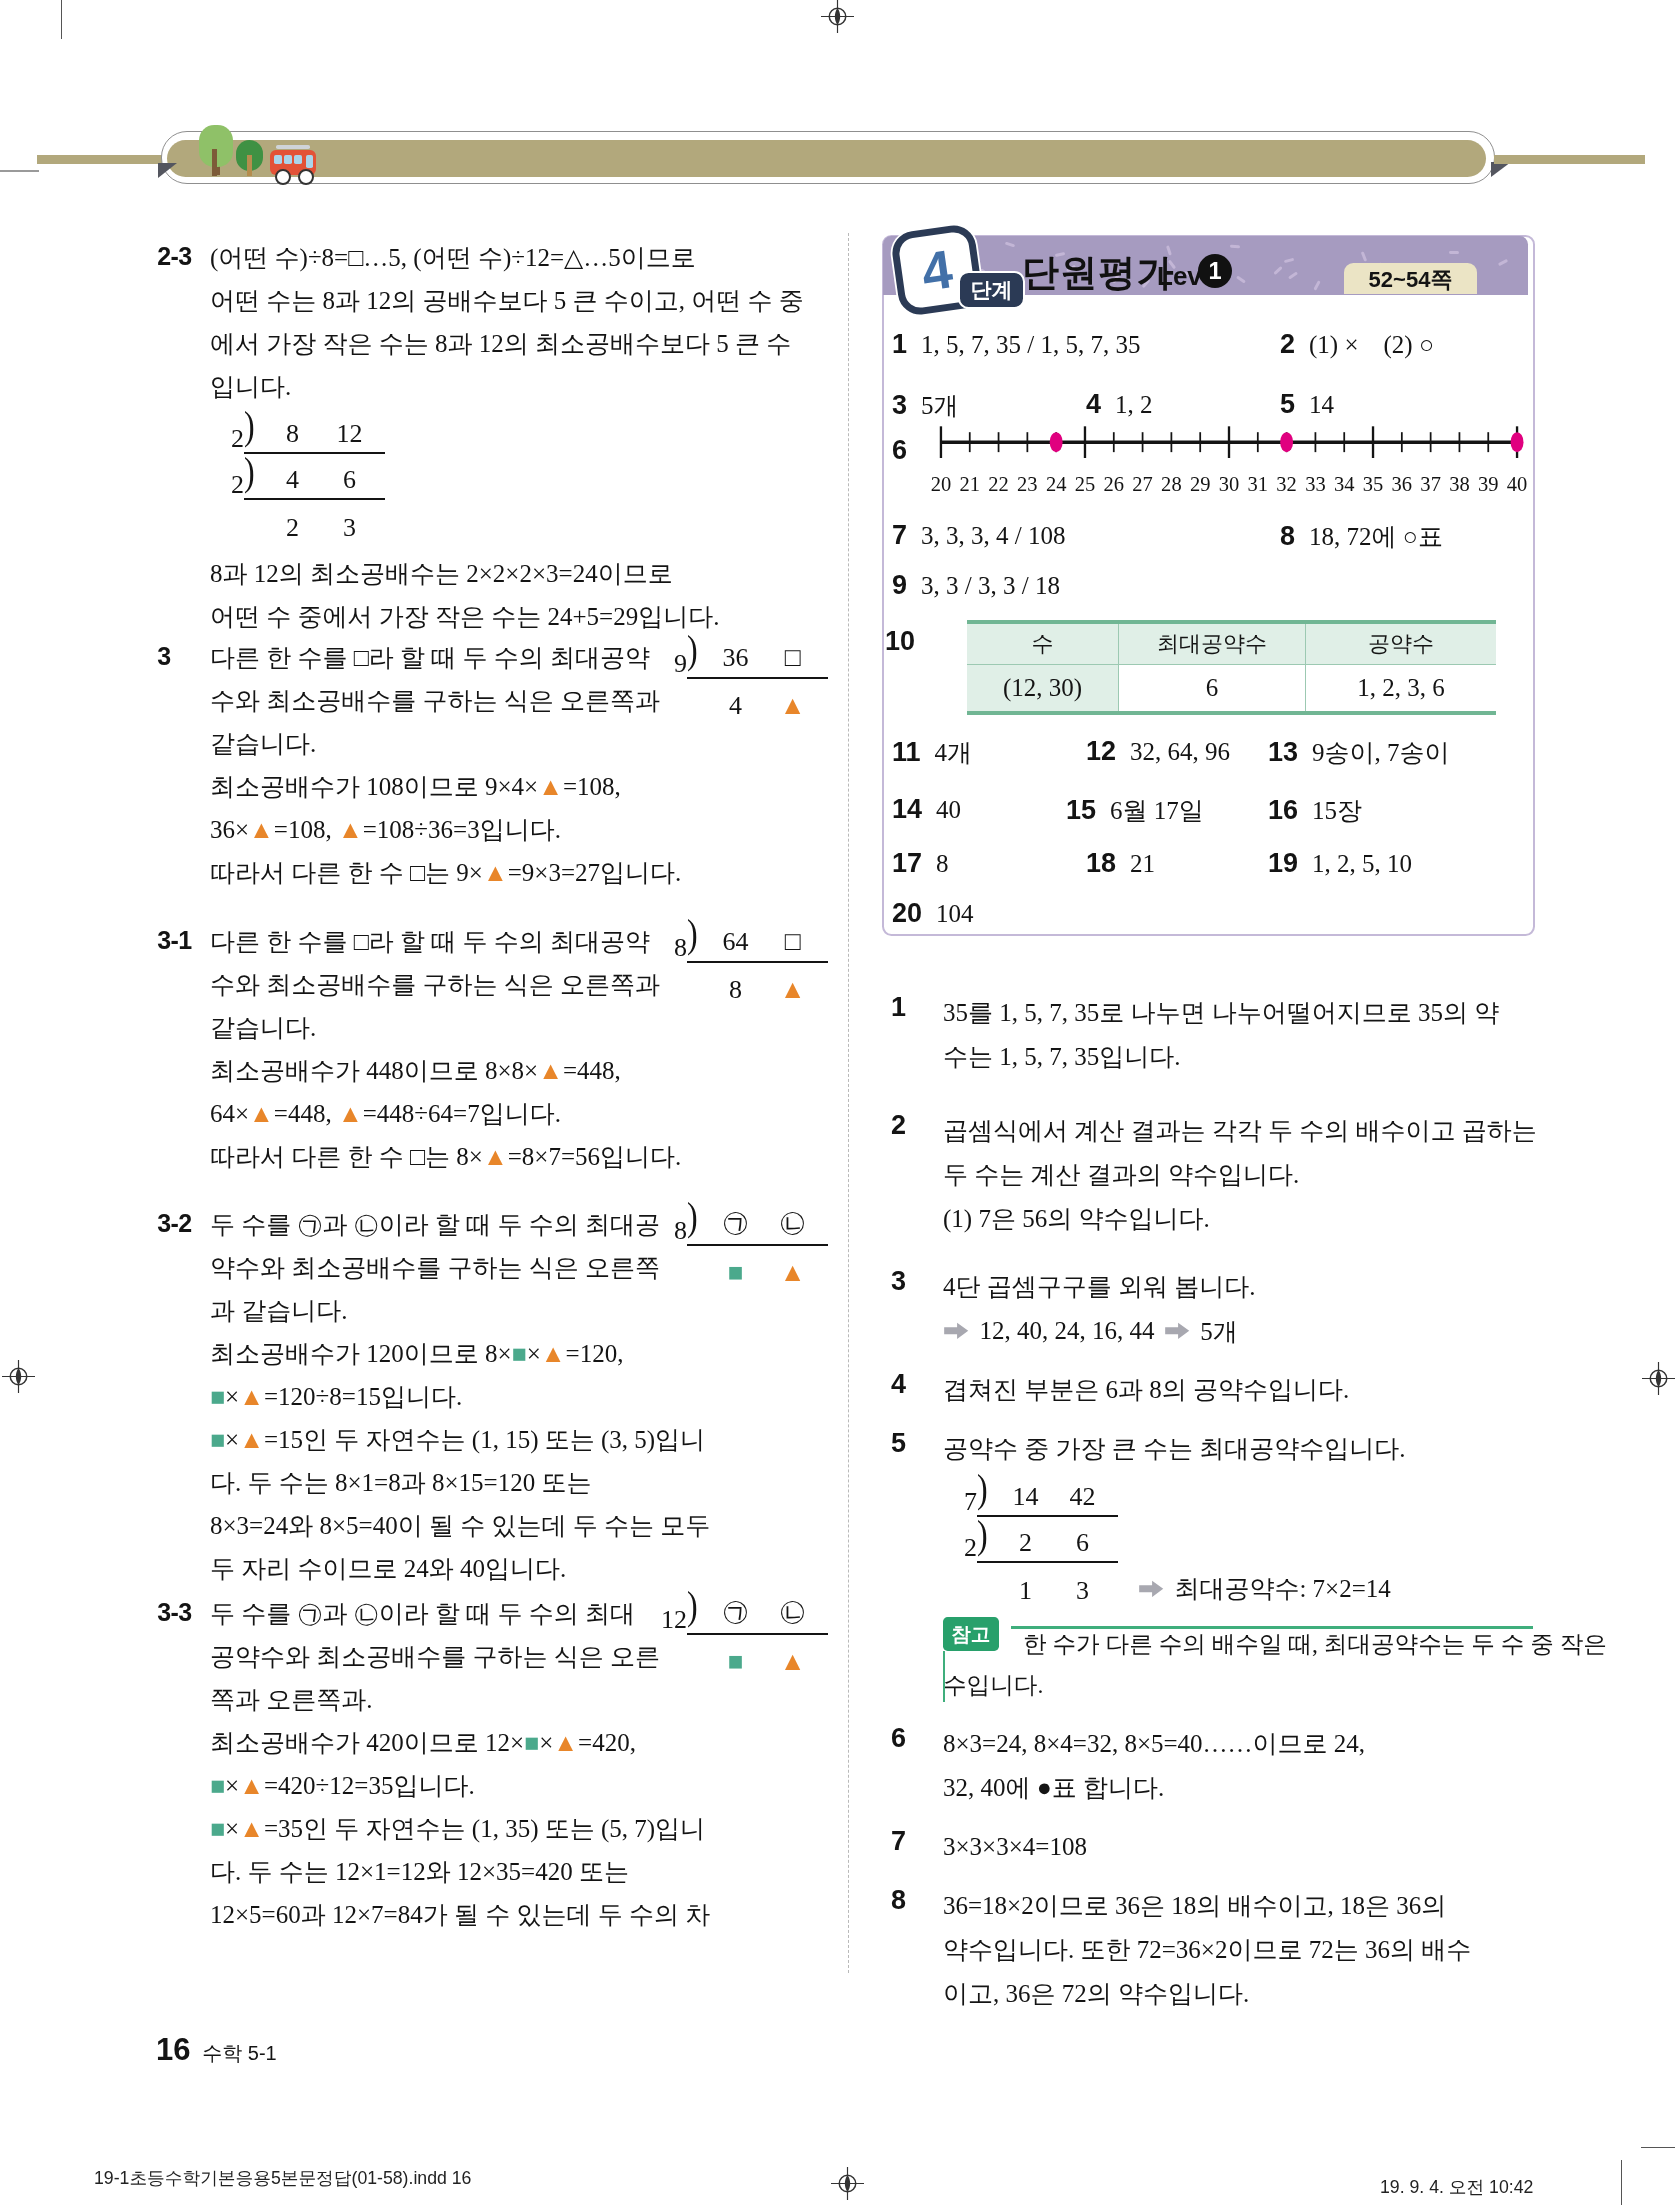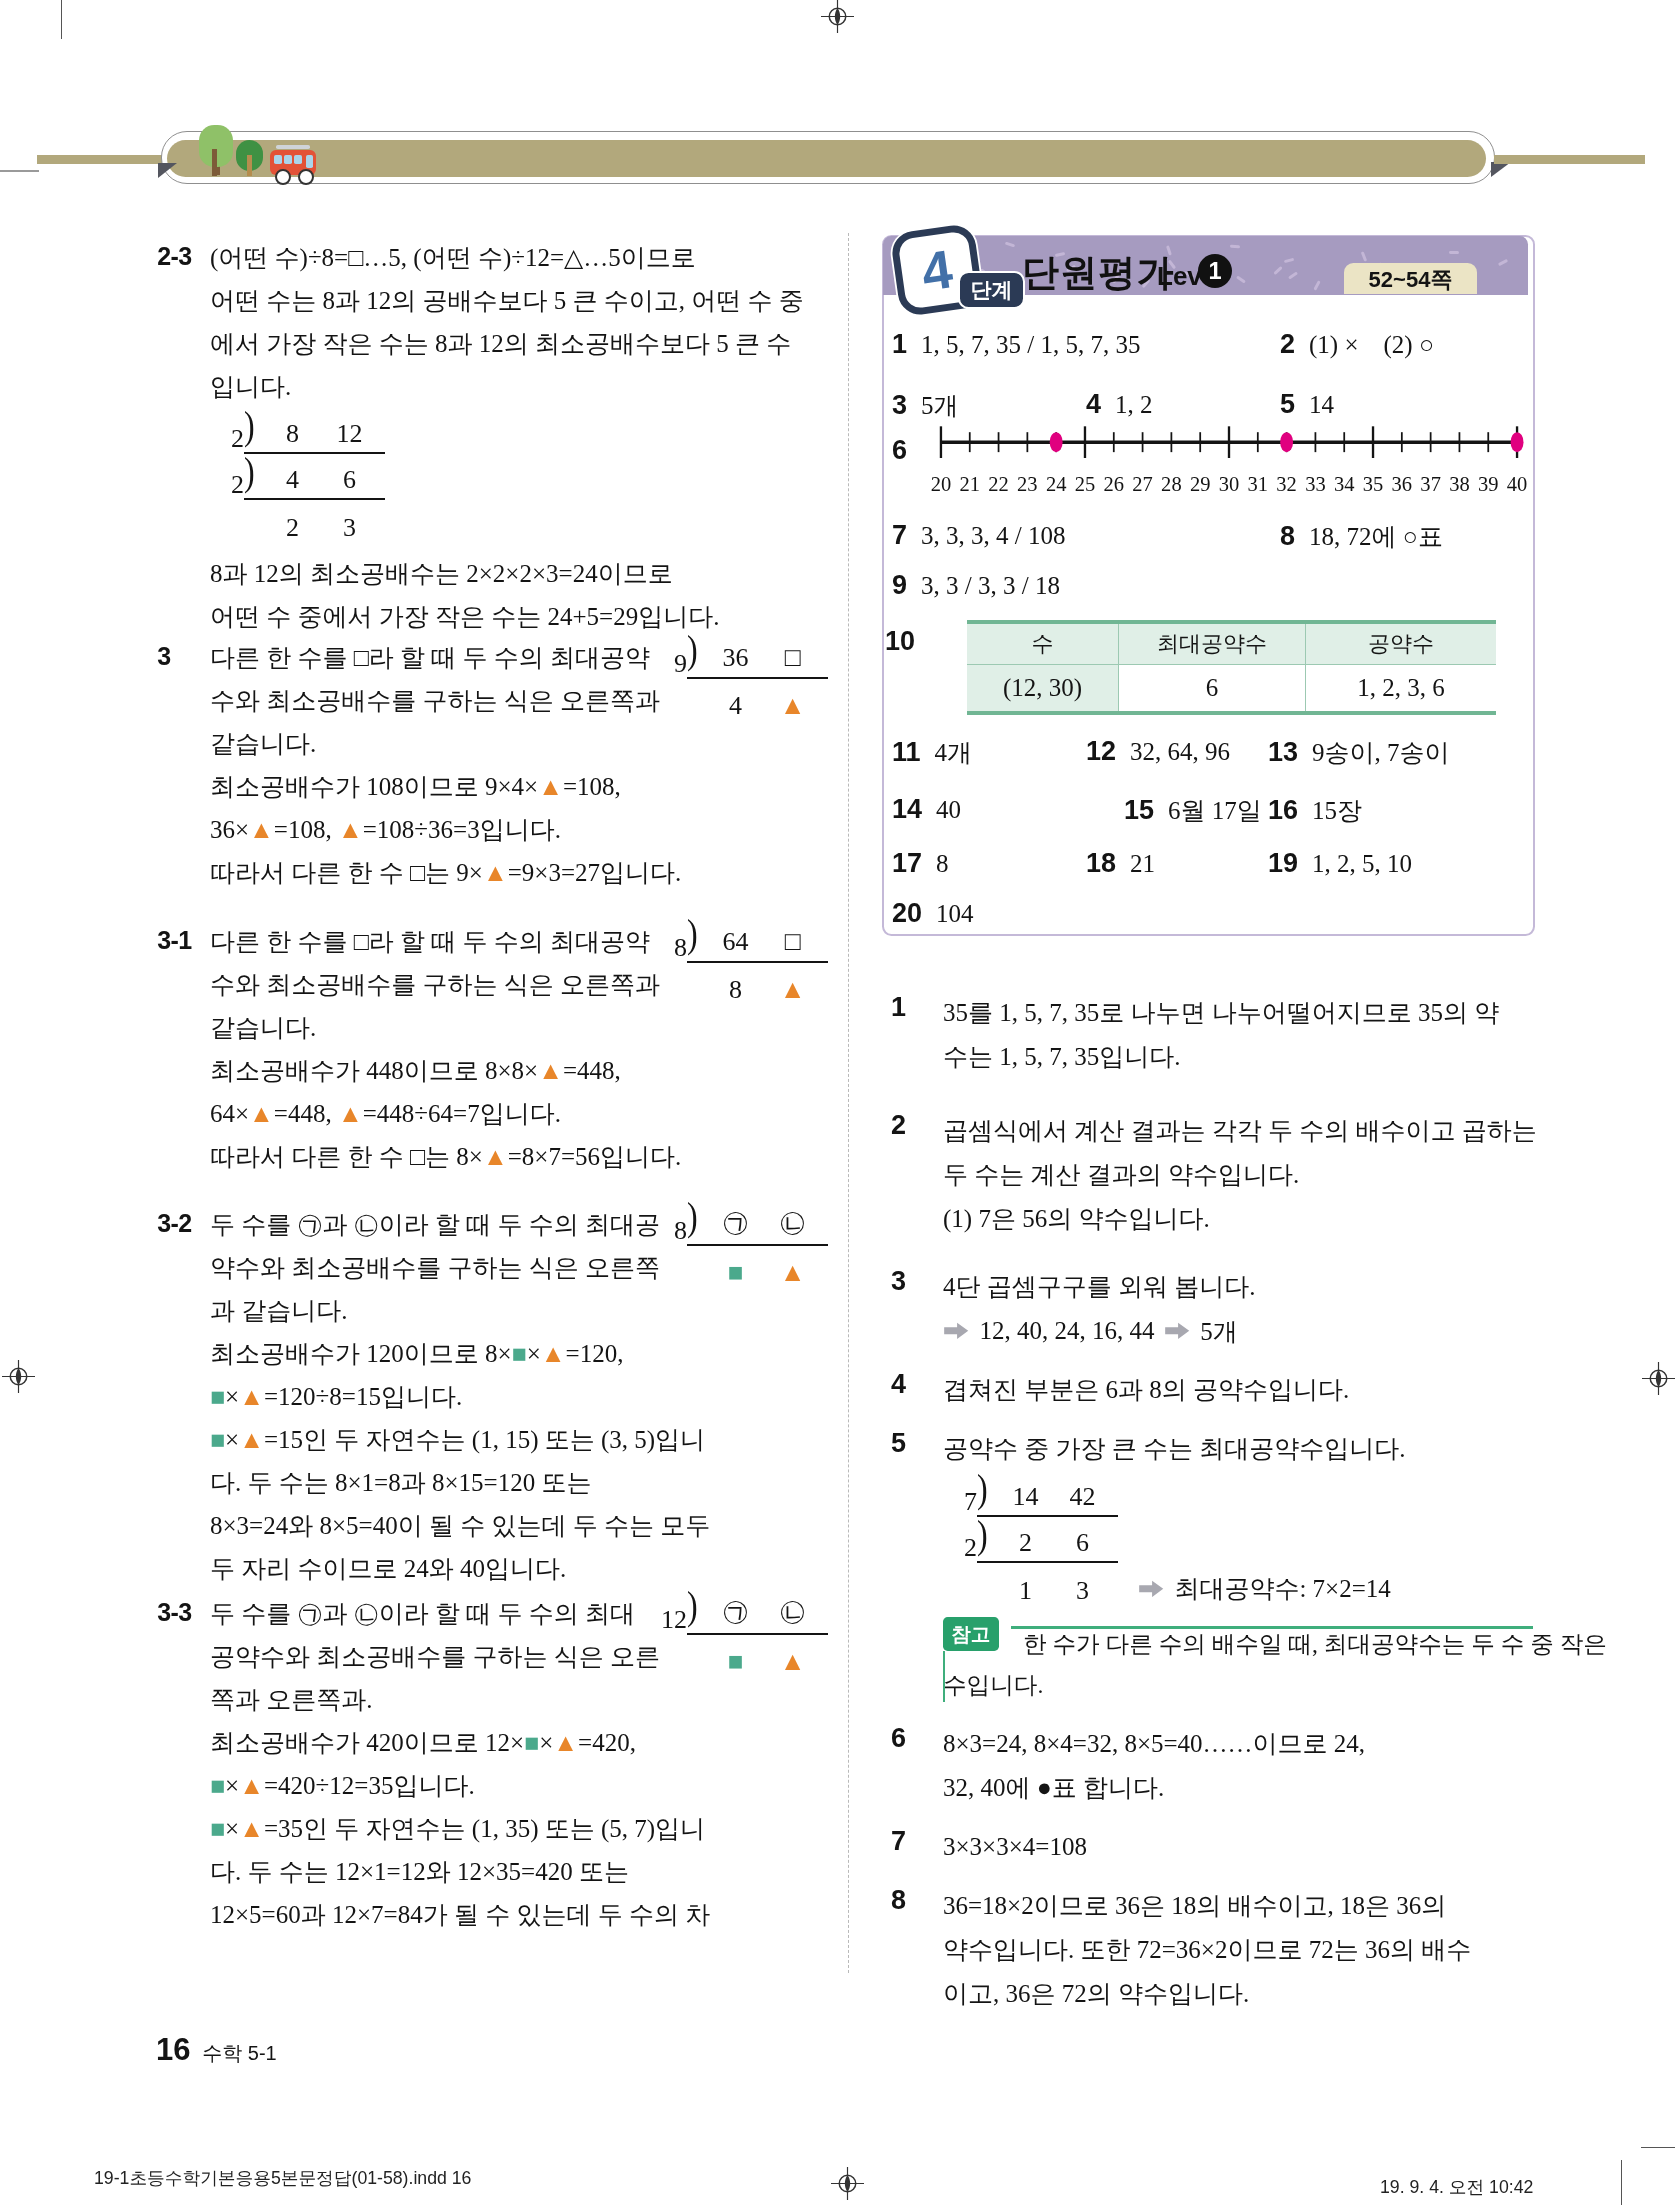--- a/index.html
+++ b/index.html
@@ -475,21 +475,21 @@
     <span class="ans-val">32, 64, 96</span>
   </div>
 <div class="ans" style="left:1268px;top:736px;">
     <b class="ans-no">13</b>
     <span class="ans-val">9송이, 7송이</span>
   </div>
 <div class="ans" style="left:892px;top:794px;">
     <b class="ans-no">14</b>
     <span class="ans-val">40</span>
   </div>
-<div class="ans" style="left:1124px;top:794px;">
+<div class="ans" style="left:1066px;top:794px;">
     <b class="ans-no">15</b>
     <span class="ans-val">6월 17일</span>
   </div>
 <div class="ans" style="left:1268px;top:794px;">
     <b class="ans-no">16</b>
     <span class="ans-val">15장</span>
   </div>
 <div class="ans" style="left:892px;top:848px;text-align:right;">
     <b class="ans-no">17</b>
     <span class="ans-val">8</span>

